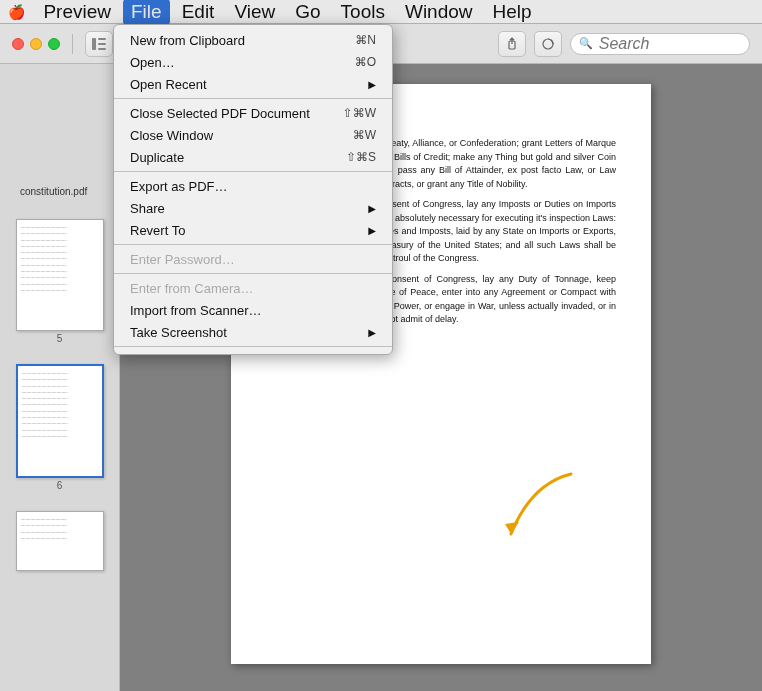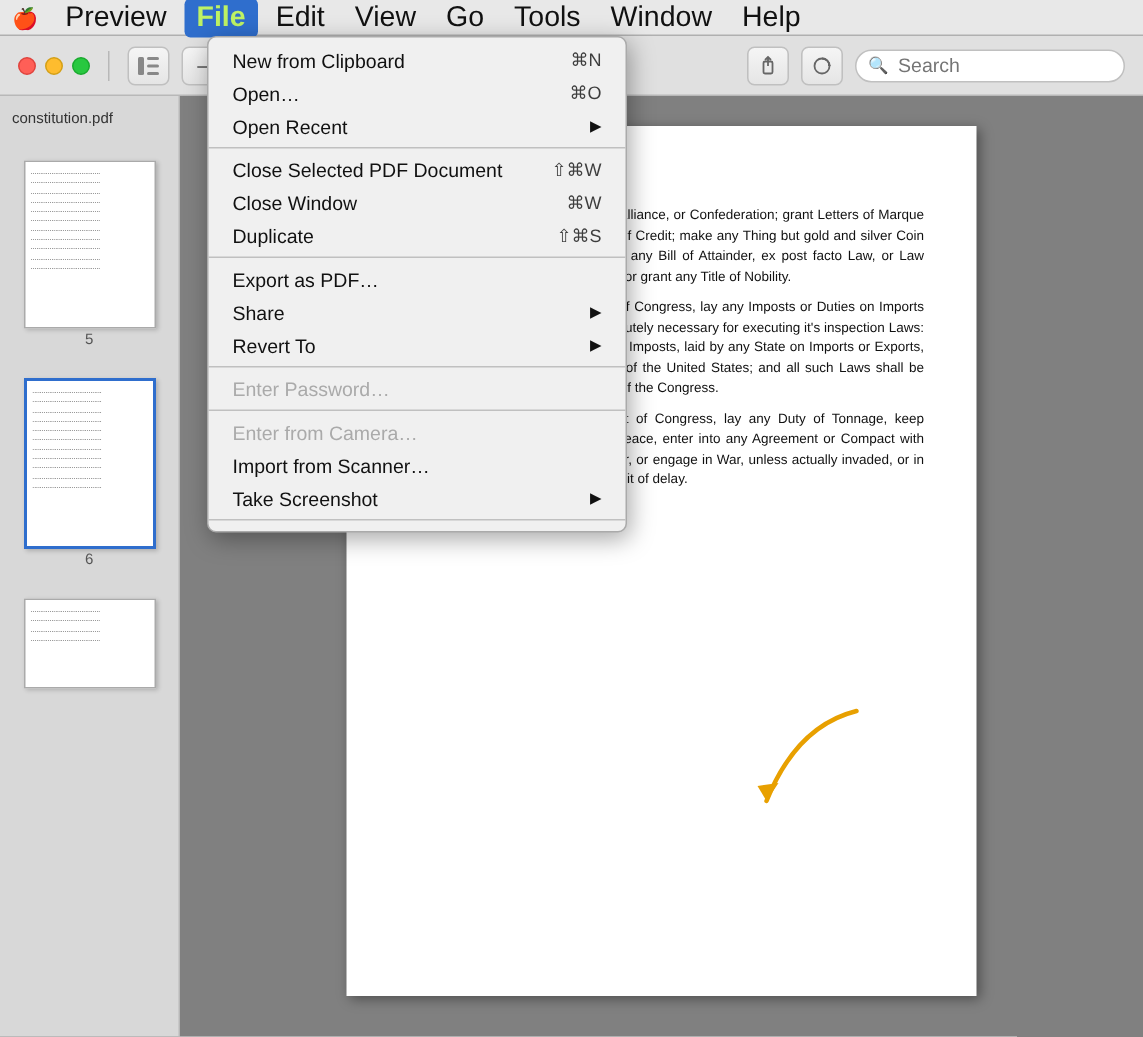--- a/index.html
+++ b/index.html
@@ -33,22 +33,21 @@
     }
     .menu-item {
       padding: 2px 8px;
       border-radius: 4px;
       cursor: pointer;
       font-size: 19px;
       color: #111;
     }
     .menu-item.active {
       background: #2f6ecd;
-      color: #bef264;
-      font-weight: bold;
+      color: #e5e5e5;
     }
 
     
     .app-window {
       position: absolute;
       top: 24px;
       left: 0;
       width: 762px;
       height: 667px;
       background: #f0f0f0;
@@ -125,44 +124,46 @@
       display: flex;
       align-items: center;
       padding: 0 8px;
       gap: 6px;
     }
     .search-bar .search-icon { color: #999; font-size: 11px; }
     .search-bar input {
       border: none;
       outline: none;
       background: transparent;
-      font-size: 13px;
+      font-size: 16px;
       color: #555;
       width: 100%;
+      font-style: italic;
     }
 
     
     .main-content {
       display: flex;
       flex: 1;
       overflow: hidden;
     }
 
     
     .sidebar {
       width: 120px;
       background: #d8d8d8;
       border-right: 1px solid #b8b8b8;
       overflow-y: auto;
       flex-shrink: 0;
       display: flex;
       flex-direction: column;
       align-items: center;
-      padding: 8px 4px;
+      padding: 8px 16px;
       gap: 20px;
+      justify-content: center;
     }
     .thumb-wrapper {
       display: flex;
       flex-direction: column;
       align-items: center;
       gap: 2px;
     }
     .thumb {
       width: 88px;
       background: #fff;
@@ -233,21 +234,21 @@
       top: 24px;
       left: 0;
       right: 0;
       bottom: 0;
       z-index: 200;
       pointer-events: none;
     }
     .dropdown {
       position: absolute;
       top: 0;
-      left: 138px;
+      left: 113px;
       width: 280px;
       background: #f0f0f0;
       border: 1px solid #aaa;
       border-radius: 6px;
       box-shadow: 2px 4px 16px rgba(0,0,0,0.35);
       padding: 4px 0;
       pointer-events: all;
     }
     .dd-item {
       display: flex;

